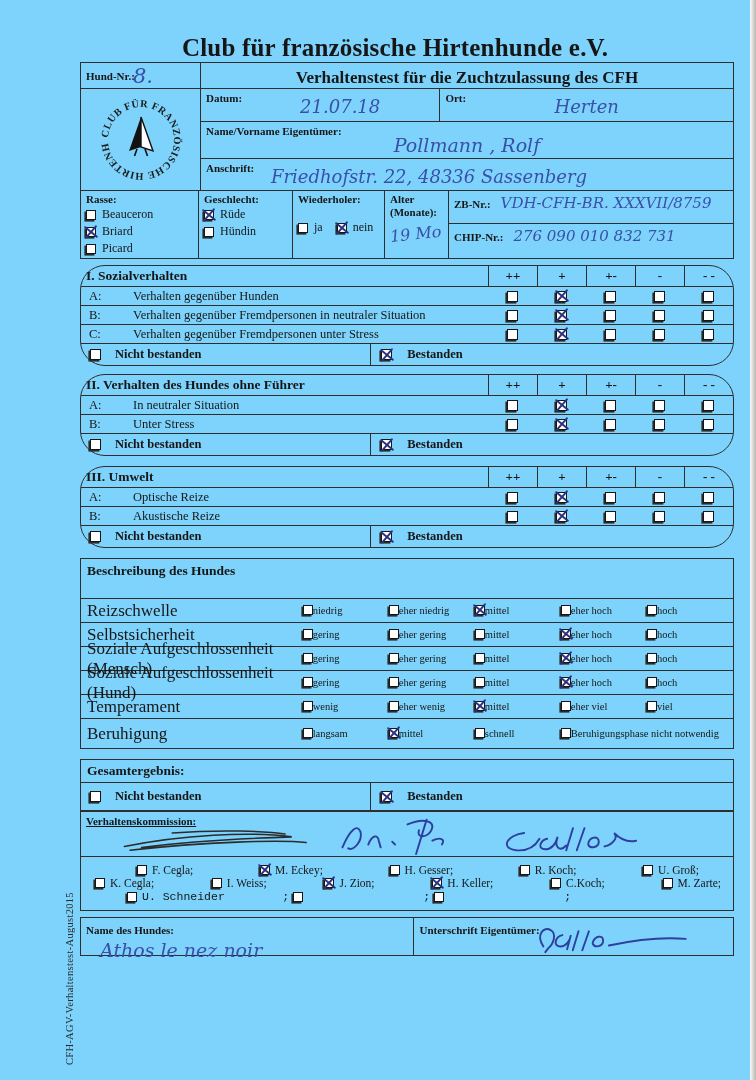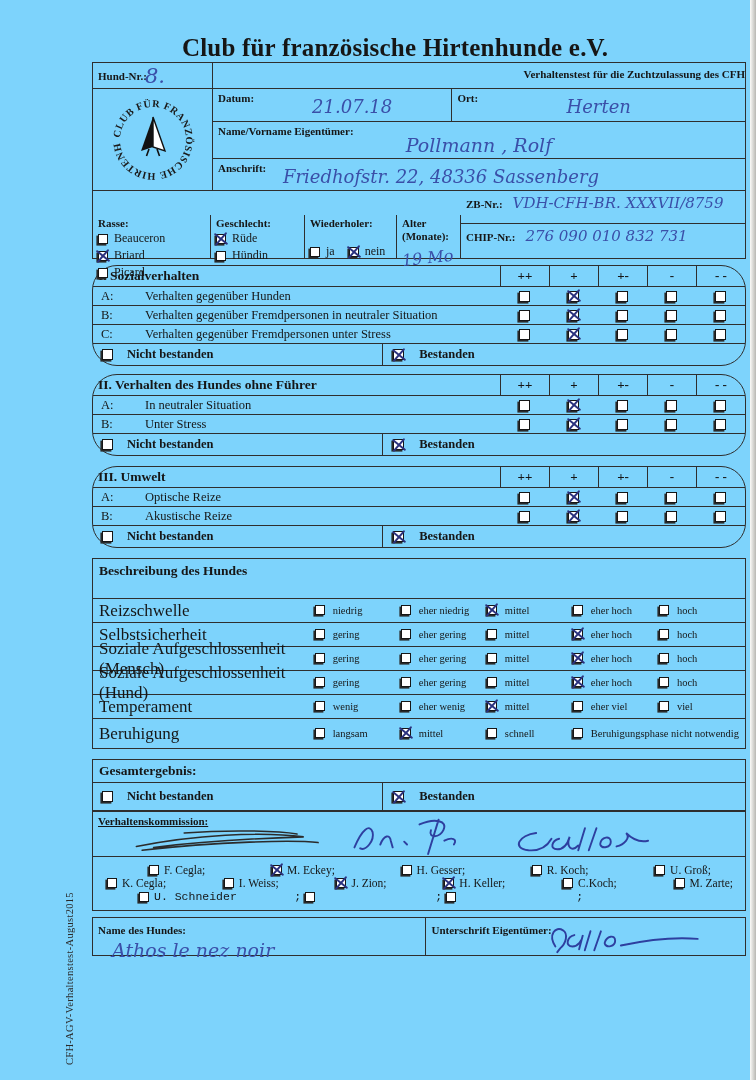--- a/index.html
+++ b/index.html
@@ -13,55 +13,55 @@
     background:linear-gradient(to right,#fcfbf8,#b8b7b2); }
   .side-code{
     position:absolute; left:64px; top:885px; height:180px;
     writing-mode:vertical-rl; transform:rotate(180deg);
     font-size:10.5px; color:#2a2a2a; letter-spacing:0.3px;
   }
   .title{
     position:absolute; top:34px; left:88px; width:614px;
     text-align:center; font-size:25px; font-weight:bold; letter-spacing:0.2px;
   }
-  .form{ position:absolute; left:92px; top:62px; width:654px; }
+  .form{ position:absolute; left:80px; top:62px; width:654px; }
   .box{ border:1.7px solid #2e2e2e; background:transparent; }
   .lbl{ font-weight:bold; font-size:11px; }
   .hw{ font-family:"DejaVu Serif", serif; font-style:italic; color:#3a4fa8; }
 
   
   .cb{ position:relative; display:inline-block; width:11px; height:11px;
        border:1.7px solid #161616; background:#fff; flex:none;
        box-shadow:-1.6px 1.6px 0 0 #2a2a2a; }
   .cb.sm{ width:10px; height:10px; }
   .cb.checked::before, .cb.checked::after{
     content:""; position:absolute; left:50%; top:50%; width:17px; height:2.1px;
     background:#2b327e; border-radius:2px; }
   .cb.checked::before{ transform:translate(-50%,-50%) rotate(39deg); }
   .cb.checked::after { transform:translate(-50%,-50%) rotate(-49deg); }
 
   
   .hrow1{ display:flex; height:26px; border-bottom:1.5px solid #2e2e2e; }
   .hund-cell{ width:120px; border-right:1.5px solid #2e2e2e; padding:3px 0 0 5px; position:relative; }
   .hund-val{ position:absolute; left:52px; top:1px; font-size:21px; }
-  .form-title{ flex:1; text-align:right; font-weight:bold; font-size:11px; padding-top:5px; }
+  .form-title{ flex:1; text-align:center; font-weight:bold; font-size:17px; padding-top:5px; }
   .hrow2{ display:flex; height:102px; border-bottom:1.5px solid #2e2e2e; }
   .logo-cell{ width:120px; border-right:1.5px solid #2e2e2e; display:flex; align-items:center; justify-content:center; }
   .hright{ flex:1; display:flex; flex-direction:column; }
   .hr-datum{ display:flex; height:33px; border-bottom:1.4px solid #2e2e2e; }
   .datum-cell{ width:45%; border-right:1.4px solid #2e2e2e; position:relative; }
   .ort-cell{ flex:1; position:relative; }
   .corner{ position:absolute; top:3px; left:5px; }
   .cell-hw-center{ display:block; text-align:center; padding-top:7px; font-size:18px; }
   .hr-name{ height:37px; border-bottom:1.4px solid #2e2e2e; position:relative; }
   .hr-name .hw{ display:block; text-align:center; padding-top:12px; font-size:19px; }
   .hr-anschrift{ flex:1; position:relative; display:flex; align-items:flex-end; }
   .hr-anschrift .hw{ font-size:18px; padding:0 0 3px 70px; white-space:nowrap; }
   .hrow3{ display:flex; height:67px; }
-  .acell{ border-right:1.4px solid #2e2e2e; padding:2px 0 0 5px;margin-top:24px; }
+  .acell{ border-right:1.4px solid #2e2e2e; padding:2px 0 0 5px; }
   .acell .lbl{ display:block; margin-bottom:1px; }
   .opt{ display:flex; align-items:center; gap:6px; font-size:12px; height:17px; }
   .rasse-cell{ width:118px; }
   .geschlecht-cell{ width:94px; }
   .wdh-cell{ width:92px; }
   .wdh-opts{ display:flex; gap:14px; margin-top:14px; }
   .alter-cell{ width:64px; }
   .alter-cell .lbl{ line-height:1.15; }
   .alter-cell .hw{ font-size:16px; display:block; margin-top:6px; transform:rotate(-6deg); }
   .zbchip{ flex:1; display:flex; flex-direction:column; }
@@ -82,21 +82,21 @@
   .sresult{ display:flex; height:21px; align-items:stretch; font-weight:bold; font-size:12.5px; }
   .res-left{ width:44.5%; border-right:1.4px solid #2e2e2e; display:flex; align-items:center; gap:14px; padding-left:9px; }
   .res-right{ flex:1; display:flex; align-items:center; gap:15px; padding-left:10px; }
 
   
   .btitle{ font-weight:bold; font-size:13.5px; padding:4px 0 0 6px; height:40px; border-bottom:1.4px solid #2e2e2e; }
   .brow{ display:flex; align-items:center; height:24px; border-bottom:1.3px solid #2e2e2e; }
   .brow:last-child{ border-bottom:none; }
   .brow.tall{ height:29px; }
   .blabel{ width:34%; font-size:17px; padding-left:6px; }
-  .bopt{ width:13.2%; display:flex; align-items:center; gap:8px; font-size:10.5px; line-height:1.05; }
+  .bopt{ width:13.2%; display:flex; align-items:center; gap:0; font-size:10.5px; line-height:1.05; }
   .bopt.wide{ width:26%; }
 
   
   .bem{ height:99px; padding:3px 6px 0 6px; }
   .dotline{ border-bottom:2px dotted #4a4a4a; height:28px; }
 
   
   .gtitle{ font-weight:bold; font-size:13.5px; height:23px; padding:3px 0 0 6px; border-bottom:1.4px solid #2e2e2e; }
   .gres{ height:27px; }
 

